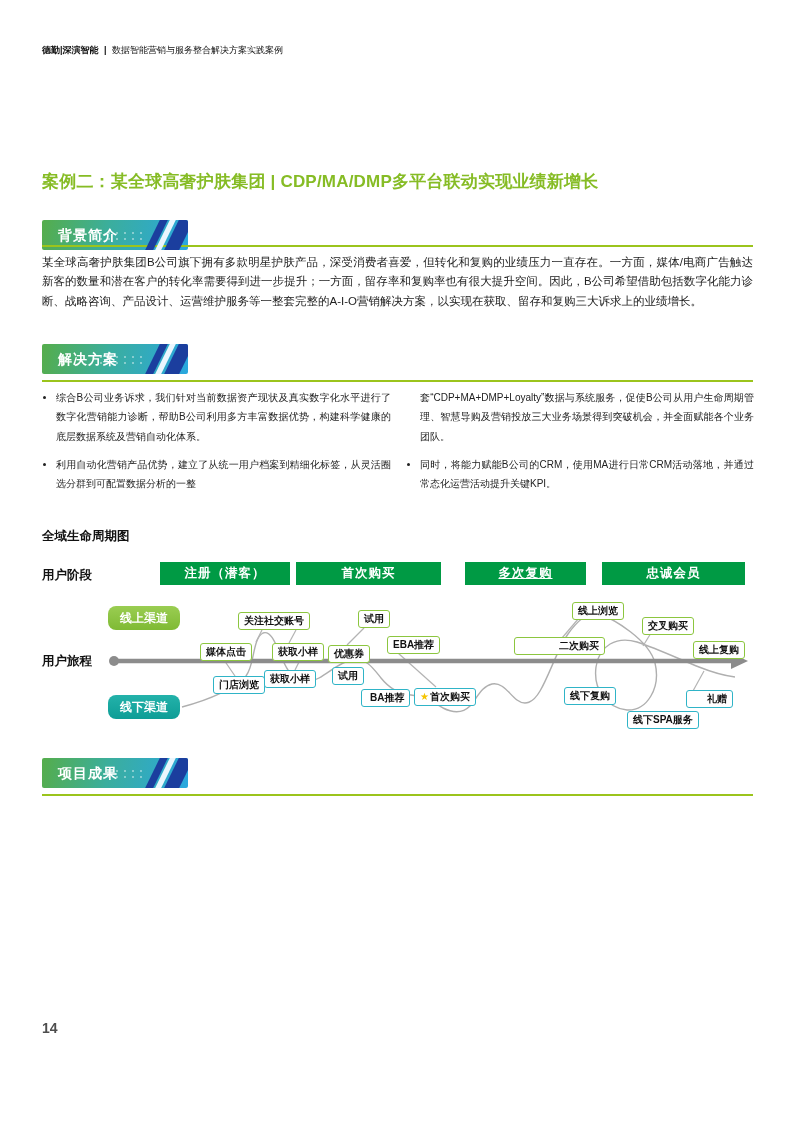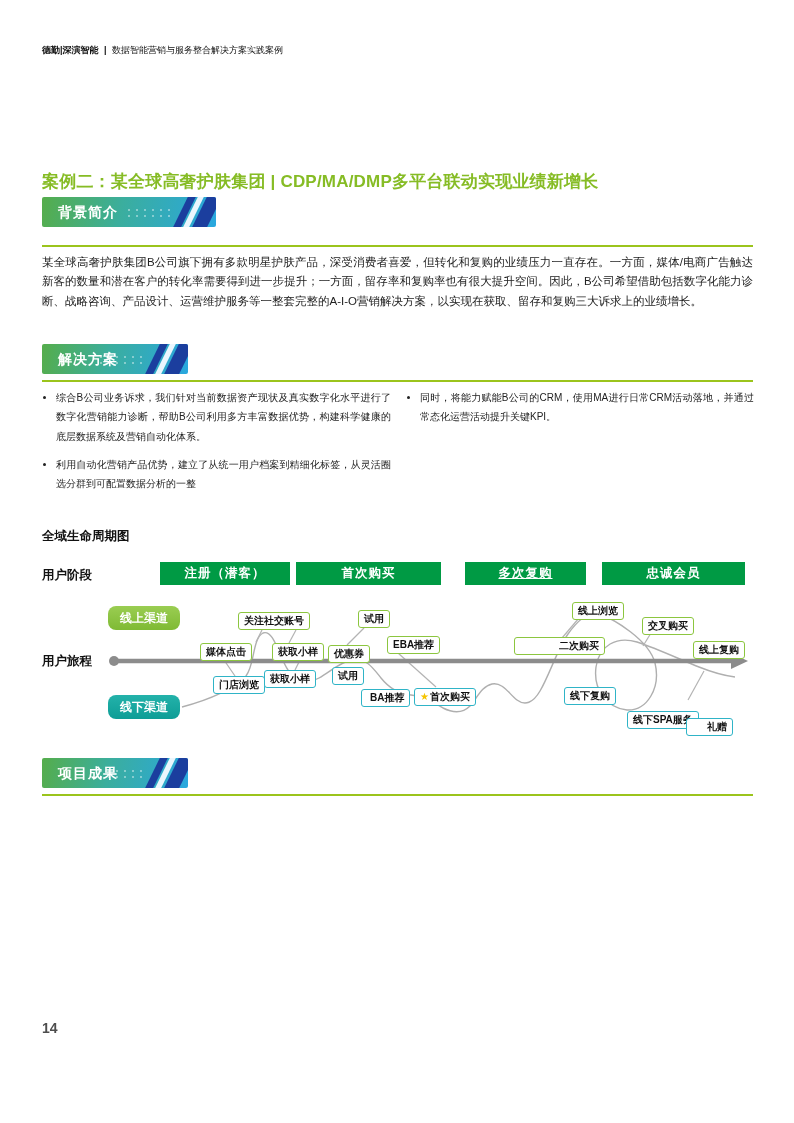--- a/index.html
+++ b/index.html
@@ -51,21 +51,21 @@
 <div id="page">
 
   <div class="doc-header">
     <span class="brand">德勤|深演智能</span>
     <span class="sep">|</span>
     <span class="subtitle">数据智能营销与服务整合解决方案实践案例</span>
   </div>
 
   <div class="case-title">案例二：某全球高奢护肤集团 | CDP/MA/DMP多平台联动实现业绩新增长</div>
 
-  <div class="badge" style="top:197px;padding-left:28px;">
+  <div class="badge" style="top:220px;">
     <span class="dots"></span>
     <span class="slashC"></span>
     <span class="slashB"></span>
     <span class="slashA"></span>
     <span class="label">背景简介</span>
   </div>
   <div class="rule" style="top:245px;"></div>
   <div class="para" style="top:253px;">某全球高奢护肤集团B公司旗下拥有多款明星护肤产品，深受消费者喜爱，但转化和复购的业绩压力一直存在。一方面，媒体/电商广告触达新客的数量和潜在客户的转化率需要得到进一步提升；一方面，留存率和复购率也有很大提升空间。因此，B公司希望借助包括数字化能力诊断、战略咨询、产品设计、运营维护服务等一整套完整的A-I-O营销解决方案，以实现在获取、留存和复购三大诉求上的业绩增长。</div>
 
   <div class="badge" style="top:344px;">
@@ -77,20 +77,21 @@
   </div>
   <div class="rule" style="top:380px;"></div>
 
   <div class="col" style="left:42px;top:388px;">
     <ul>
       <li>综合B公司业务诉求，我们针对当前数据资产现状及真实数字化水平进行了数字化营销能力诊断，帮助B公司利用多方丰富数据优势，构建科学健康的底层数据系统及营销自动化体系。</li>
       <li>利用自动化营销产品优势，建立了从统一用户档案到精细化标签，从灵活圈选分群到可配置数据分析的一整</li>
     </ul>
   </div>
   <div class="col" style="left:406px;top:388px;width:348px;">
+    <div class="cont">套“CDP+MA+DMP+Loyalty”数据与系统服务，促使B公司从用户生命周期管理、智慧导购及营销投放三大业务场景得到突破机会，并全面赋能各个业务团队。</div>
     <ul>
       <li>同时，将能力赋能B公司的CRM，使用MA进行日常CRM活动落地，并通过常态化运营活动提升关键KPI。</li>
     </ul>
   </div>
 
   <div class="fig-label" style="left:42px;top:528px;">全域生命周期图</div>
   <div class="fig-label" style="left:42px;top:567px;">用户阶段</div>
 
   <div class="stage-btn" style="left:160px;width:130px;">注册（潜客）</div>
   <div class="stage-btn" style="left:296px;width:145px;">首次购买</div>
@@ -130,21 +131,21 @@
   <div class="tp" style="left:642px;top:617px;">交叉购买</div>
   <div class="tp" style="left:647px;top:641px;margin-left:46px;">线上复购</div>
 
   <div class="tp off" style="left:213px;top:676px;">门店浏览</div>
   <div class="tp off" style="left:264px;top:670px;">获取小样</div>
   <div class="tp off" style="left:332px;top:667px;">试用</div>
   <div class="tp off" style="left:361px;top:689px;padding-left:8px;">BA推荐</div>
   <div class="tp off" style="left:414px;top:688px;"><span class="star">★</span><span>首次购买</span></div>
   <div class="tp off" style="left:564px;top:687px;">线下复购</div>
   <div class="tp off" style="left:627px;top:711px;">线下SPA服务</div>
-  <div class="tp off" style="left:686px;top:718px;padding-left:20px;">礼赠</div>
+  <div class="tp off" style="left:686px;top:690px;padding-left:20px;">礼赠</div>
 
   <div class="badge" style="top:758px;">
     <span class="dots"></span>
     <span class="slashC"></span>
     <span class="slashB"></span>
     <span class="slashA"></span>
     <span class="label">项目成果</span>
   </div>
   <div class="rule" style="top:794px;"></div>
 

